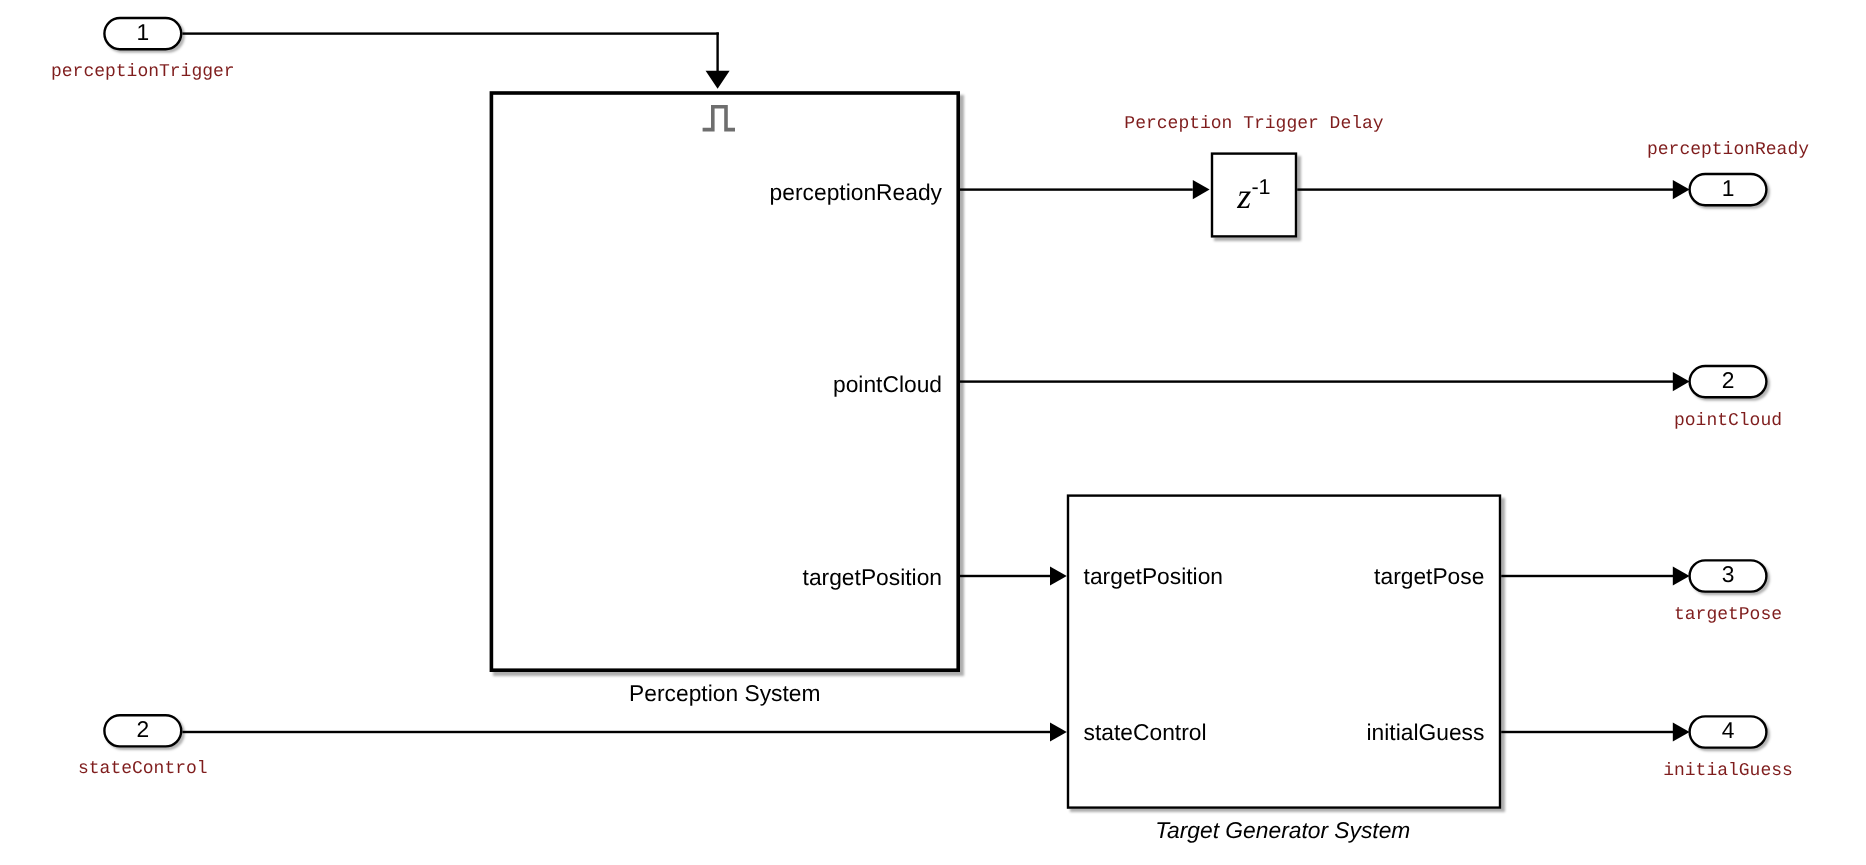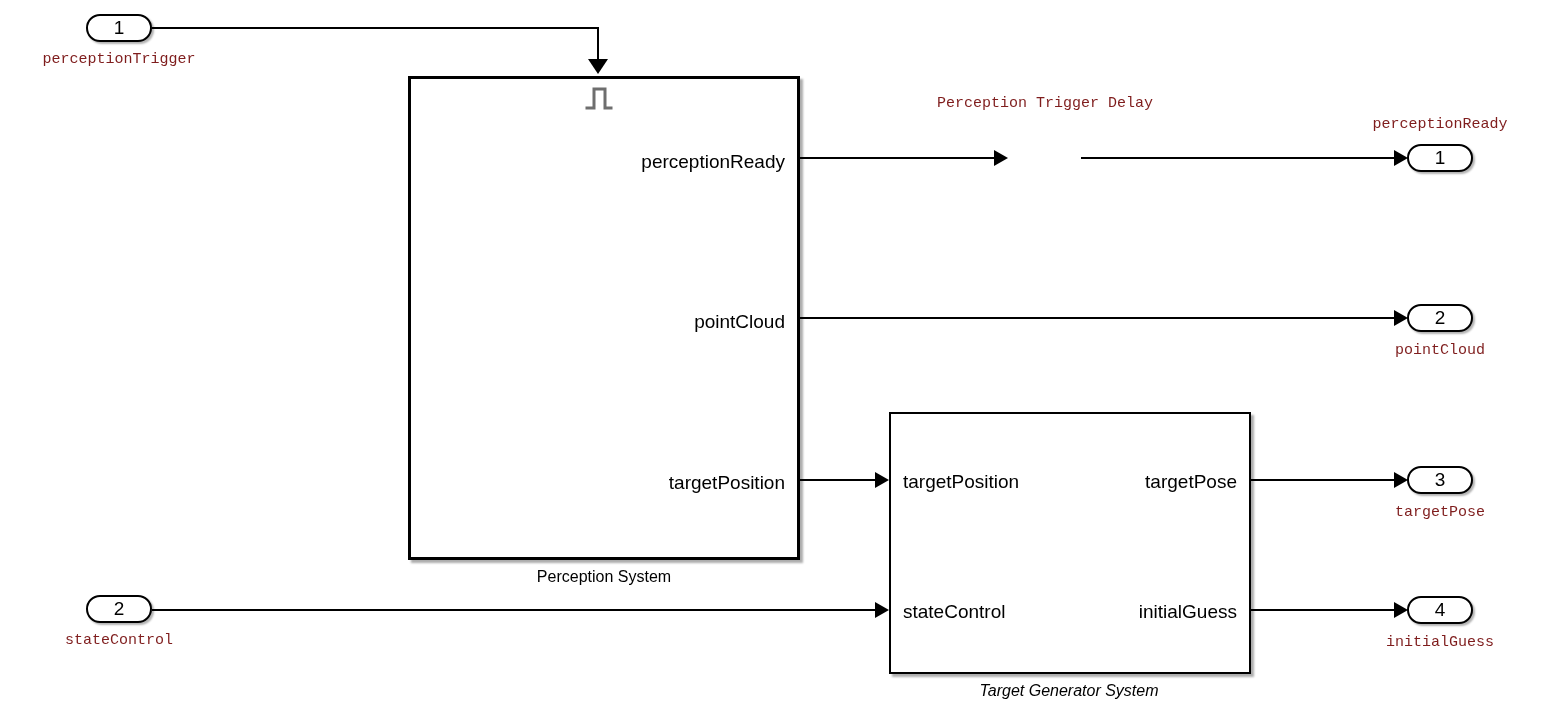--- a/index.html
+++ b/index.html
@@ -85,21 +85,21 @@
     color: #000000;
     white-space: nowrap;
     line-height: 1;
     transform: translateY(-50%);
   }
   .portlabel.in  { left: 12px; }
   .portlabel.out { right: 12px; }
 
   .blockcaption {
     position: absolute;
-    font-size: 16px;
+    font-size: 19px;
     color: #000000;
     white-space: nowrap;
     transform: translateX(-50%);
     line-height: 1;
   }
 
   
   .trigger-glyph {
     position: absolute;
     color: #6e6e6e;
@@ -154,20 +154,23 @@
     <div class="portlabel out" style="top:82px;">perceptionReady</div>
     <div class="portlabel out" style="top:242px;">pointCloud</div>
     <div class="portlabel out" style="top:403px;">targetPosition</div>
   </div>
   <div class="blockcaption" style="left:604px; top:569px;">Perception System</div>
 
   <div class="wire h" style="left:800px; top:157px; width:194px;"></div>
   <div class="arrow-r" style="left:994px; top:150px;"></div>
 
   <div class="lbl center" style="left:1045px; top:96px;">Perception Trigger Delay</div>
+  <div class="delay" style="left:1009px; top:127px; width:72px; height:71px;">
+    <span class="zexpr"><span>z</span><sup>-1</sup></span>
+  </div>
 
   <div class="wire h" style="left:1081px; top:157px; width:315px;"></div>
   <div class="arrow-r" style="left:1394px; top:150px;"></div>
 
   <div class="lbl center" style="left:1440px; top:117px;">perceptionReady</div>
   <div class="port" style="left:1407px; top:144px; width:66px; height:28px;">
     <span>1</span>
   </div>
 
   <div class="wire h" style="left:800px; top:317px; width:596px;"></div>

